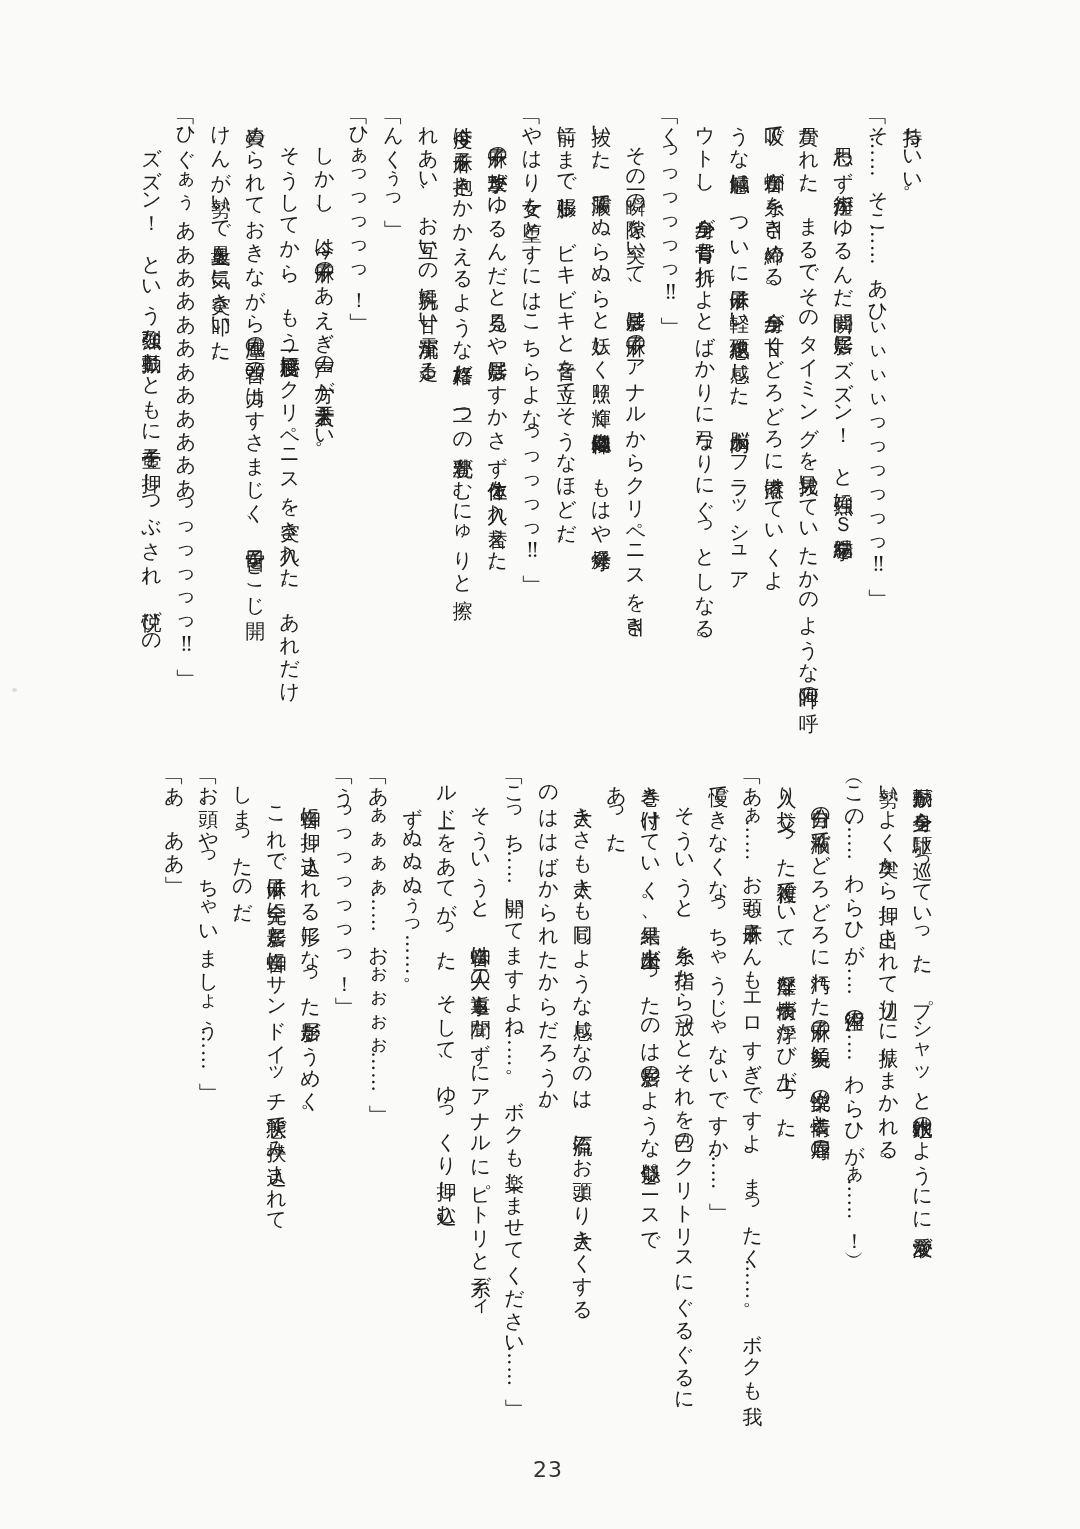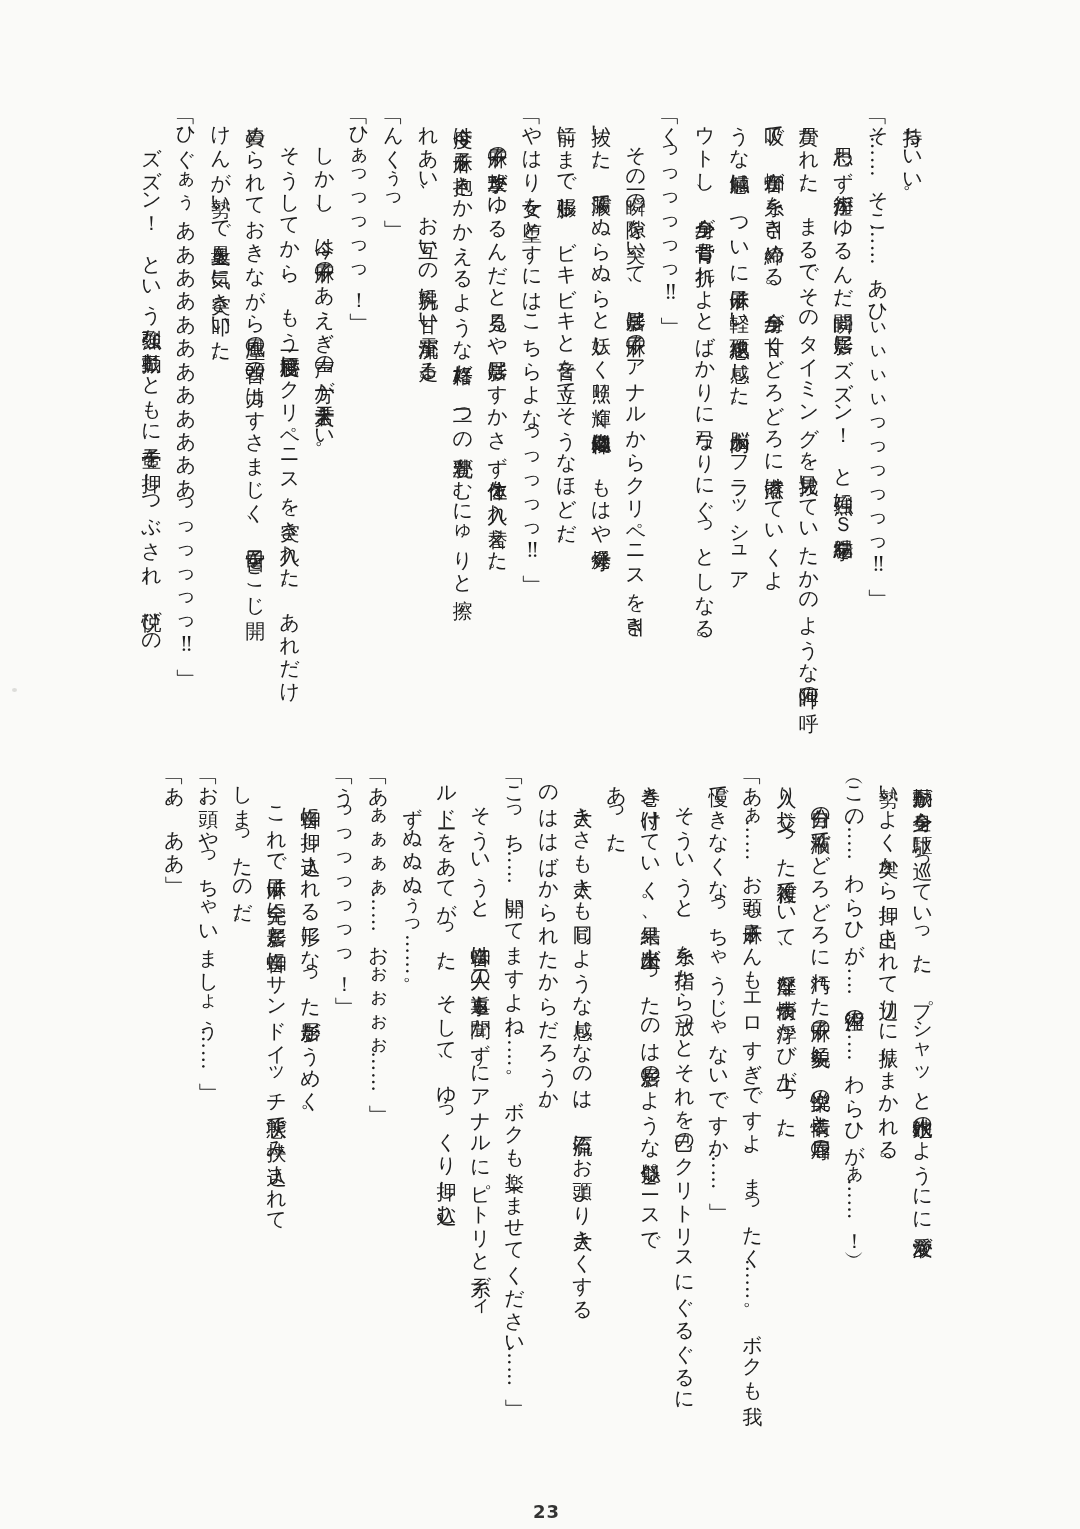--- a/index.html
+++ b/index.html
@@ -39,27 +39,26 @@
   }
   .block-bottom {
     top: 772px;
     right: 140px;
   }
   .block-bottom .line {
     line-height: 34px;
   }
   .page-number {
     position: absolute;
-    top: 1501px;
+    top: 1457px;
     left: 533px;
     font-family: "DejaVu Sans", "Liberation Sans", sans-serif;
-    font-size: 18px;
+    font-size: 22px;
     letter-spacing: 1px;
     color: #333333;
-    font-weight: bold;
   }
   .speck {
     position: absolute;
     left: 12px;
     top: 688px;
     width: 5px;
     height: 4px;
     border-radius: 50%;
     background: #c9c9c6;
     opacity: 0.6;

